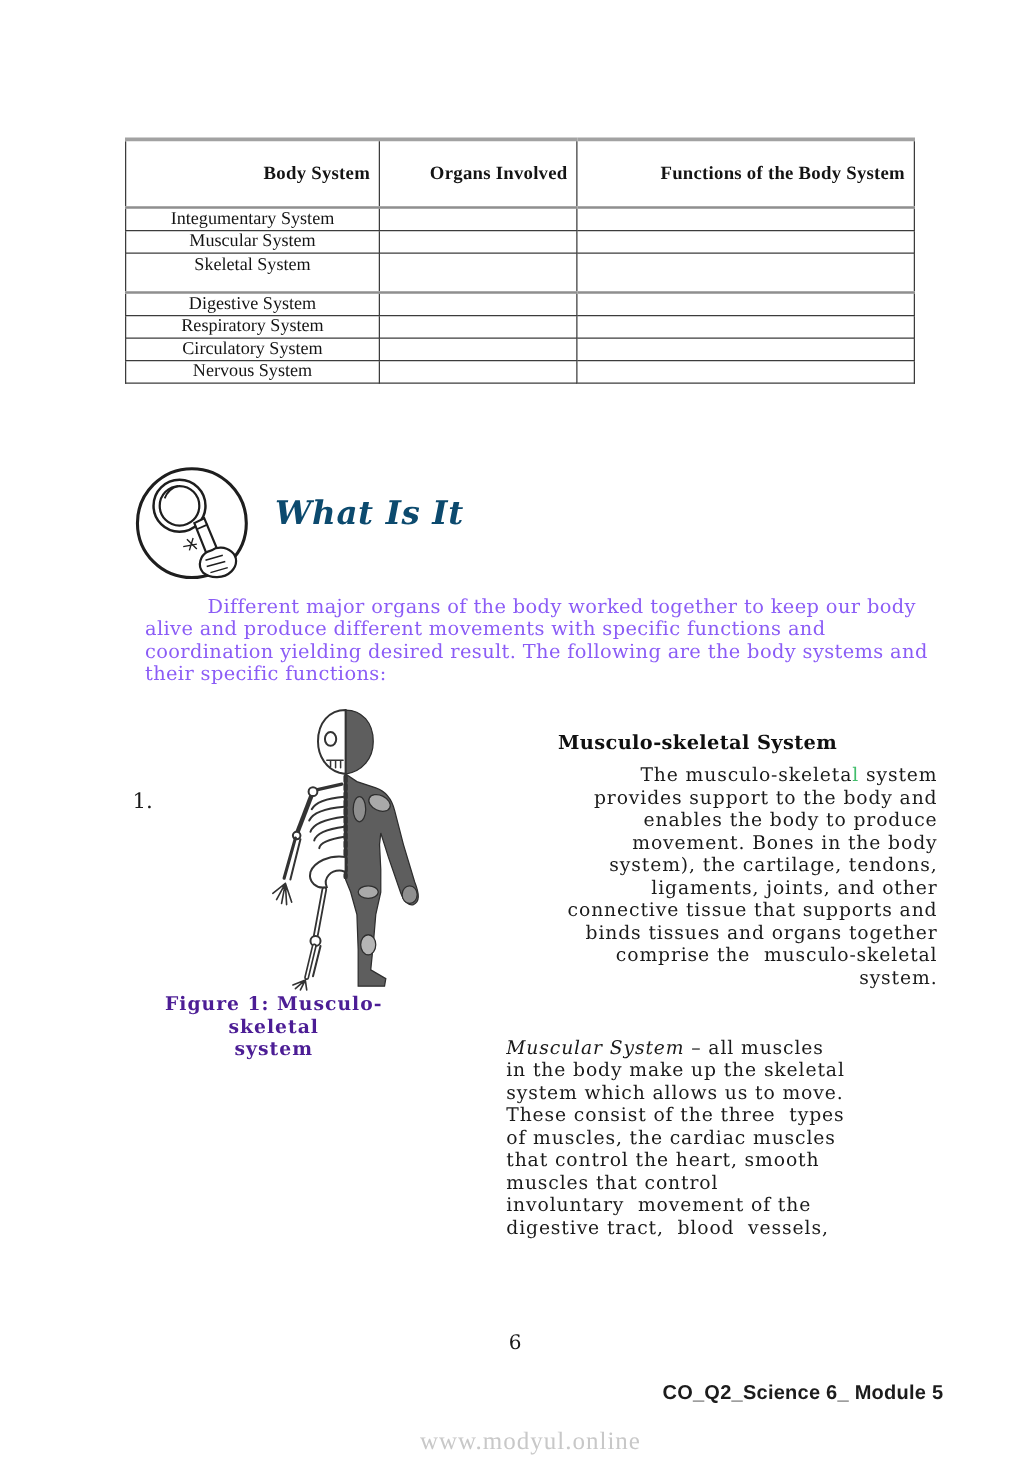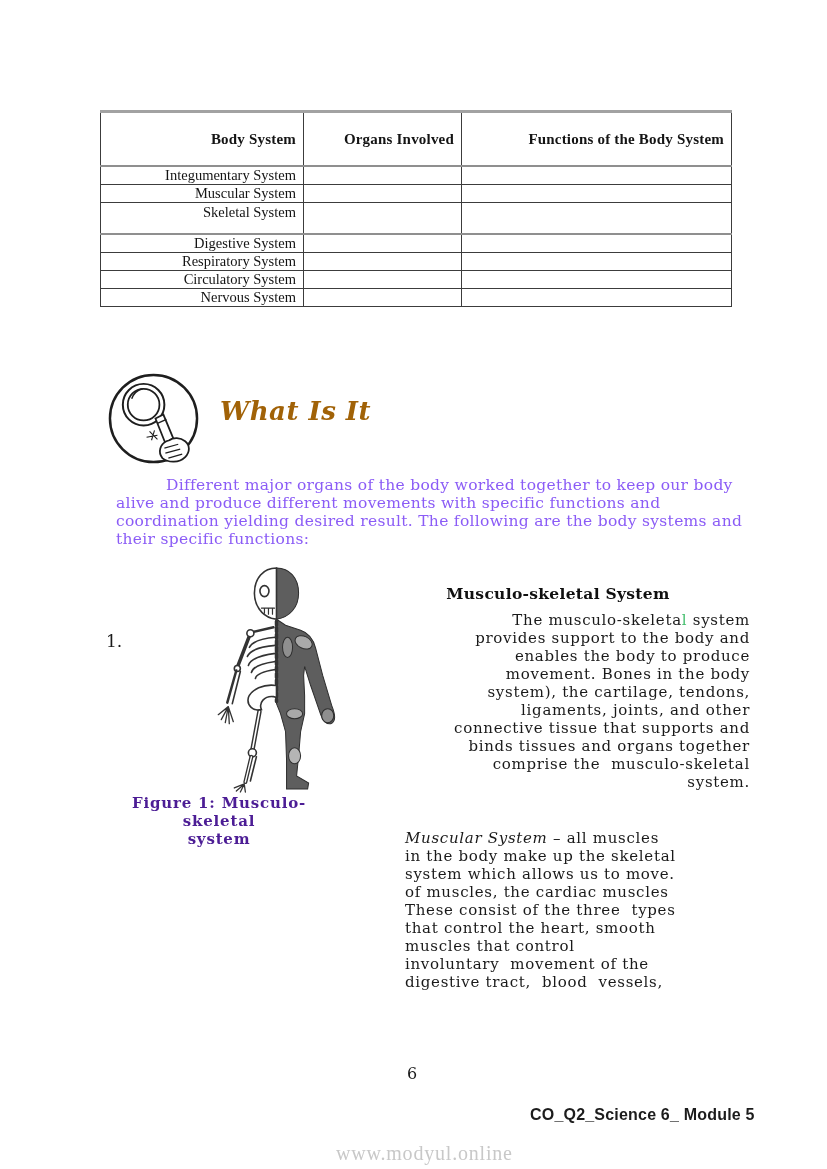--- a/index.html
+++ b/index.html
@@ -14,29 +14,29 @@
     position:absolute; left:100px; top:110px; width:631px;
     border-collapse:collapse; table-layout:fixed;
     font-family:"Liberation Serif", serif; font-size:14.5px; color:#141414;
   }
   .bs-table th, .bs-table td { border:1px solid #3c3c3c; padding:0 7px; }
   .bs-table thead th {
     border-top:3px solid #a2a2a2; border-bottom:2px solid #8f8f8f;
     height:52px; font-size:15px; font-weight:bold; text-align:right;
     letter-spacing:0.2px;
   }
-  .bs-table tbody td { height:17px; font-size:14.5px; text-align:right; }
+  .bs-table tbody td { height:17px; font-size:14.5px; text-align:center; }
   .bs-table tr.tall td { height:29px; vertical-align:top; border-bottom:2px solid #8f8f8f; padding-top:1px; }
 
   
   .wii-icon { position:absolute; left:106px; top:371px; width:95px; height:95px; }
   .wii-title {
     position:absolute; left:220px; top:396px;
     font-family:"DejaVu Serif", serif; font-weight:bold; font-style:italic;
-    font-size:26px; letter-spacing:0.5px; color:#a16207;
+    font-size:26px; letter-spacing:0.5px; color:#0c4a6e;
   }
 
   
   .intro { position:absolute; left:116px; top:476px; width:655px;
     font-size:15.5px; line-height:18px; letter-spacing:0.3px; color:#8b5cf6; }
   .intro .line { white-space:pre; }
   .indent1 { padding-left:50px; }
 
   
   .fig-num { position:absolute; left:106px; top:631px; font-size:17px; color:#1a1a1a; }
@@ -204,22 +204,22 @@
     <div class="rc-line">connective tissue that supports and</div>
     <div class="rc-line">binds tissues and organs together</div>
     <div class="rc-line">comprise the  musculo-skeletal</div>
     <div class="rc-line"> system.</div>
   </div>
 
   <div class="rc-para2">
     <div class="rc-line"><span class="ital">Muscular System</span><span> – all muscles</span></div>
     <div class="rc-line">in the body make up the skeletal</div>
     <div class="rc-line">system which allows us to move.</div>
+    <div class="rc-line">These consist of the three  types</div>
     <div class="rc-line">of muscles, the cardiac muscles</div>
-    <div class="rc-line">These consist of the three  types</div>
     <div class="rc-line">that control the heart, smooth</div>
     <div class="rc-line">muscles that control</div>
     <div class="rc-line">involuntary  movement of the</div>
     <div class="rc-line">digestive tract,  blood  vessels,</div>
   </div>
 
   <div class="page-num">6</div>
   <div class="module-label">CO_Q2_Science 6_ Module 5</div>
   <div class="watermark">www.modyul.online</div>
 

